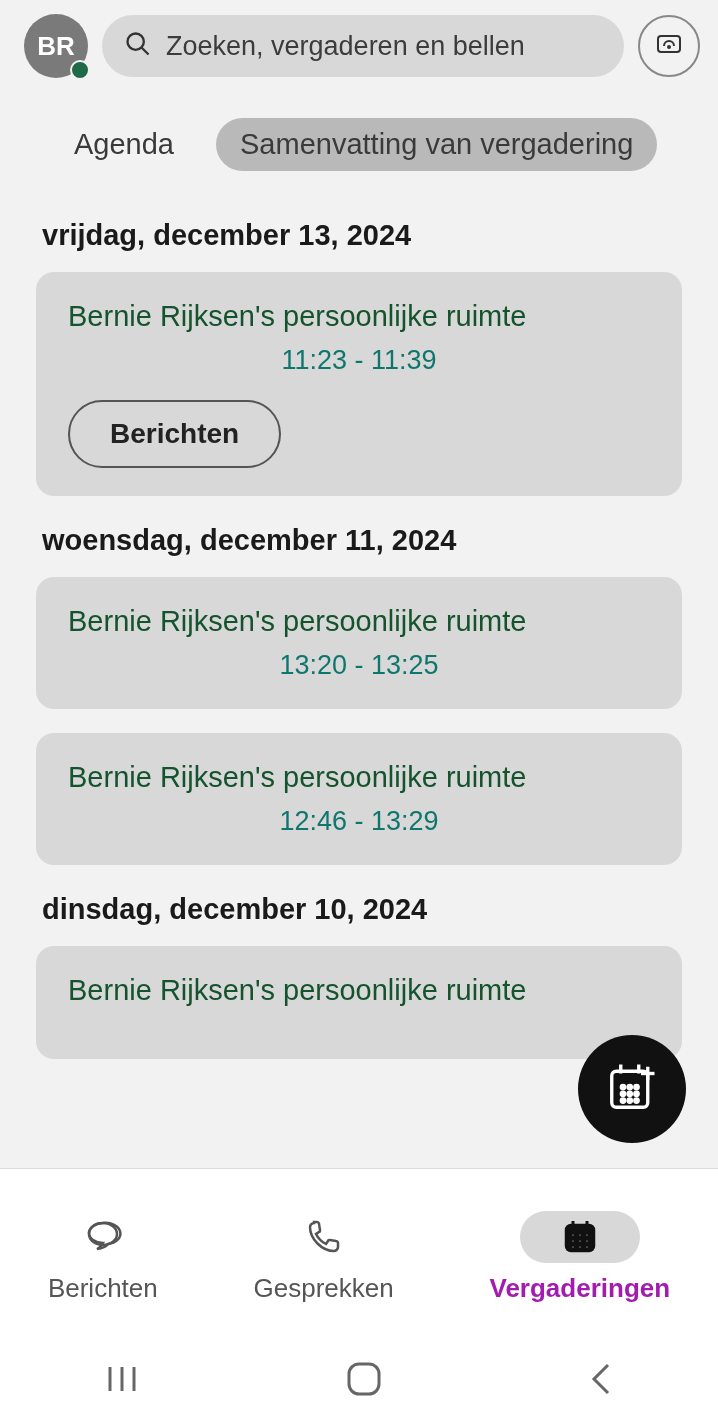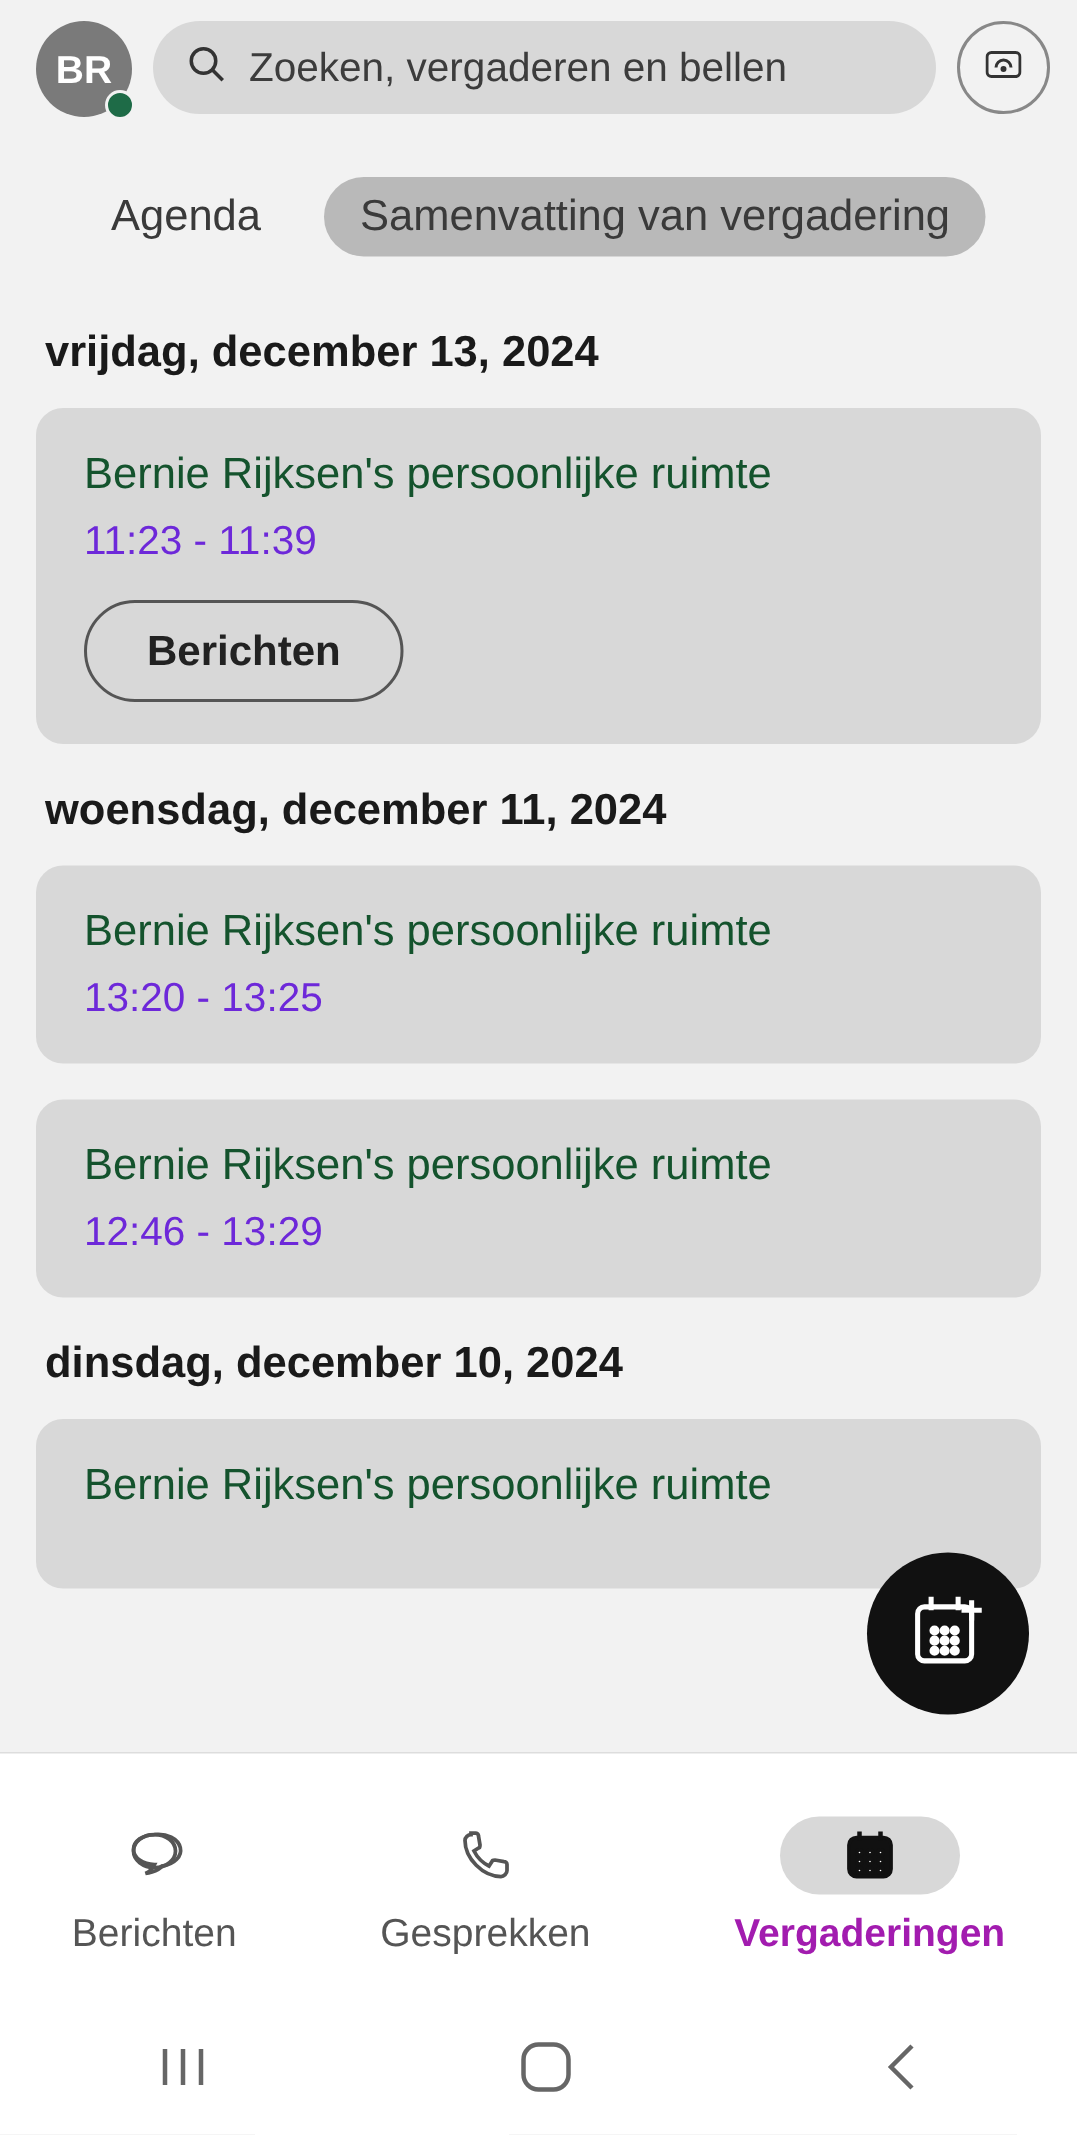--- a/index.html
+++ b/index.html
@@ -1,39 +1,39 @@
 <!DOCTYPE html>
 <html><head>
 <meta charset="utf-8">
 <style>
   * { box-sizing: border-box; margin: 0; padding: 0; }
   html, body { width: 718px; height: 1423px; overflow: hidden; font-family: -apple-system, Helvetica, Arial, sans-serif; background: #f2f2f2; }
   .screen { width: 718px; height: 1423px; display: flex; flex-direction: column; position: relative; }
 
   
-  .header { display: flex; align-items: flex-start; padding: 14px 18px 10px 24px; gap: 14px; }
+  .header { display: flex; align-items: center; padding: 14px 18px 10px 24px; gap: 14px; }
   .avatar { width: 64px; height: 64px; border-radius: 50%; background: #7a7a7a; color: #fff; display: flex; align-items: center; justify-content: center; font-size: 26px; font-weight: 600; position: relative; flex-shrink: 0; }
   .presence { position: absolute; bottom: -2px; right: -2px; width: 20px; height: 20px; border-radius: 50%; background: #1e6b47; border: 2px solid #f2f2f2; }
   .search { flex: 1; height: 62px; background: #d8d8d8; border-radius: 31px; display: flex; align-items: center; padding: 0 22px; gap: 14px; color: #4a4a4a; }
   .search-icon svg { width: 28px; height: 28px; stroke: #333; }
   .search-text { font-size: 27px; color: #3c3c3c; }
   .cast-btn { width: 62px; height: 62px; border-radius: 50%; border: 2px solid #888; background: #f2f2f2; display: flex; align-items: center; justify-content: center; flex-shrink: 0; }
   .cast-btn svg { width: 24px; height: 18px; }
 
   
   .tabs { display: flex; align-items: center; gap: 18px; padding: 30px 22px 20px 50px; }
   .tab { font-size: 29px; color: #3a3a3a; padding: 10px 24px; border-radius: 28px; }
   .tab.active { background: #b9b9b9; }
 
   
-  .content { flex: 1; overflow: hidden; padding: 0 24px; }
+  .content { flex: 1; overflow: hidden; padding: 0 36px; }
   .day-header { font-size: 29px; font-weight: 700; color: #1a1a1a; margin: 28px 0 20px 6px; }
   .card { background: #d8d8d8; border-radius: 18px; padding: 28px 32px; margin-bottom: 24px; }
   .card-title { font-size: 29px; color: #14532d; margin-bottom: 12px; }
-  .card-time { font-size: 27px; color: #6d28d9; }
+  .card-time { font-size: 27px; color: #0f766e; text-align: center; }
   .msg-btn { margin-top: 24px; border: 2px solid #555; background: transparent; border-radius: 36px; padding: 16px 40px; font-size: 28px; color: #222; font-weight: 600; }
 
   
   .fab { position: absolute; right: 32px; bottom: 280px; width: 108px; height: 108px; border-radius: 50%; background: #111; display: flex; align-items: center; justify-content: center; }
   .fab svg { width: 54px; height: 54px; stroke: #fff; fill: none; }
 
   
   .bottom-nav { height: 170px; background: #fff; border-top: 1px solid #ddd; display: flex; align-items: center; justify-content: space-around; padding-top: 8px; }
   .nav-item { display: flex; flex-direction: column; align-items: center; gap: 10px; }
   .nav-icon { width: 90px; height: 52px; border-radius: 26px; display: flex; align-items: center; justify-content: center; }

